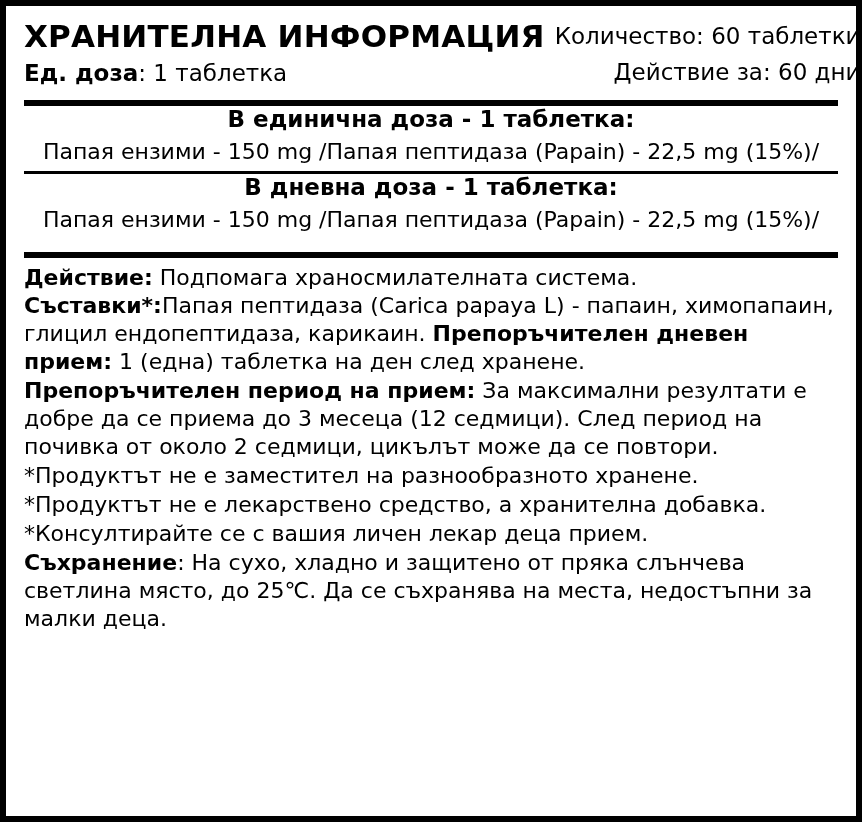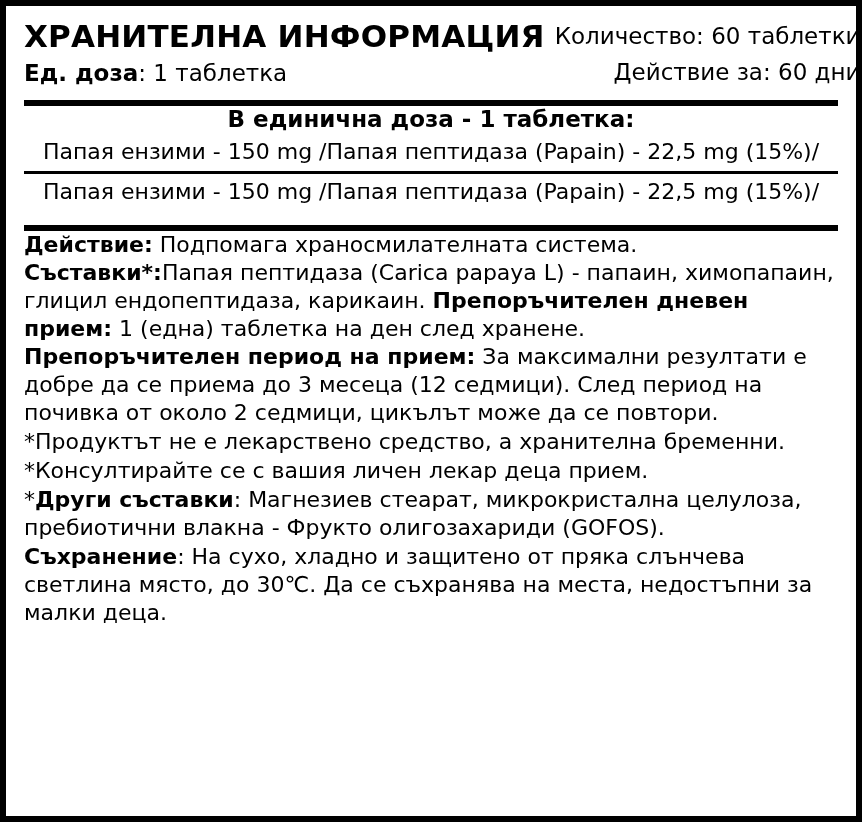--- a/index.html
+++ b/index.html
@@ -78,21 +78,21 @@
     line-height: 1.2;
   }
   .dose-body {
     font-size: 22px;
     line-height: 1.25;
     margin-top: 4px;
   }
 
   
   .body-text {
-    padding-top: 0;
+    padding-top: 6px;
   }
   .para {
     font-size: 22px;
     line-height: 1.27;
     margin: 0 0 1px 0;
   }
   .para b { font-weight: bold; }
 </style>
 </head>
 <body>
@@ -120,33 +120,34 @@
     <div class="rule-thick"></div>
 
     <div class="dose-block">
       <div class="dose-head">В единична доза - 1 таблетка:</div>
       <div class="dose-body">Папая ензими - 150 mg /Папая пептидаза (Papain) - 22,5 mg (15%)/</div>
     </div>
 
     <div class="rule-thin"></div>
 
     <div class="dose-block">
+      <div class="dose-head">В дневна доза - 1 таблетка:</div>
       <div class="dose-body">Папая ензими - 150 mg /Папая пептидаза (Papain) - 22,5 mg (15%)/</div>
     </div>
 
     <div class="rule-thick"></div>
 
     <div class="body-text">
 
       <p class="para"><b>Действие:</b><span> Подпомага храносмилателната система. </span><b>Съставки*:</b><span>Папая пептидаза (Carica papaya L) - папаин, химопапаин, глицил ендопептидаза, карикаин. </span><b>Препоръчителен дневен прием:</b><span> 1 (една) таблетка на ден след хранене.</span></p>
 
       <p class="para"><b>Препоръчителен период на прием:</b><span> За максимални резултати е добре да се приема до 3 месеца (12 седмици). След период на почивка от около 2 седмици, цикълът може да се повтори.</span></p>
 
-      <p class="para">*Продуктът не е лекарствено средство, а хранителна бременни.</p>
+      <p class="para">*Продуктът не е заместител на разнообразното хранене.</p>
+      <p class="para">*Продуктът не е лекарствено средство, а хранителна добавка.</p>
       <p class="para">*Консултирайте се с вашия личен лекар деца прием.</p>
 
-      <p class="para"><span>*</span><b>Други съставки</b><span>: Магнезиев стеарат, микрокристална целулоза, пребиотични влакна - Фрукто олигозахариди (GOFOS).</span></p>
 
-      <p class="para"><b>Съхранение</b><span>: На сухо, хладно и защитено от пряка слънчева светлина място, до 30℃. Да се съхранява на места, недостъпни за малки деца.</span></p>
+      <p class="para"><b>Съхранение</b><span>: На сухо, хладно и защитено от пряка слънчева светлина място, до 25℃. Да се съхранява на места, недостъпни за малки деца.</span></p>
 
     </div>
   </div>
 </div>
 
 </body></html>

